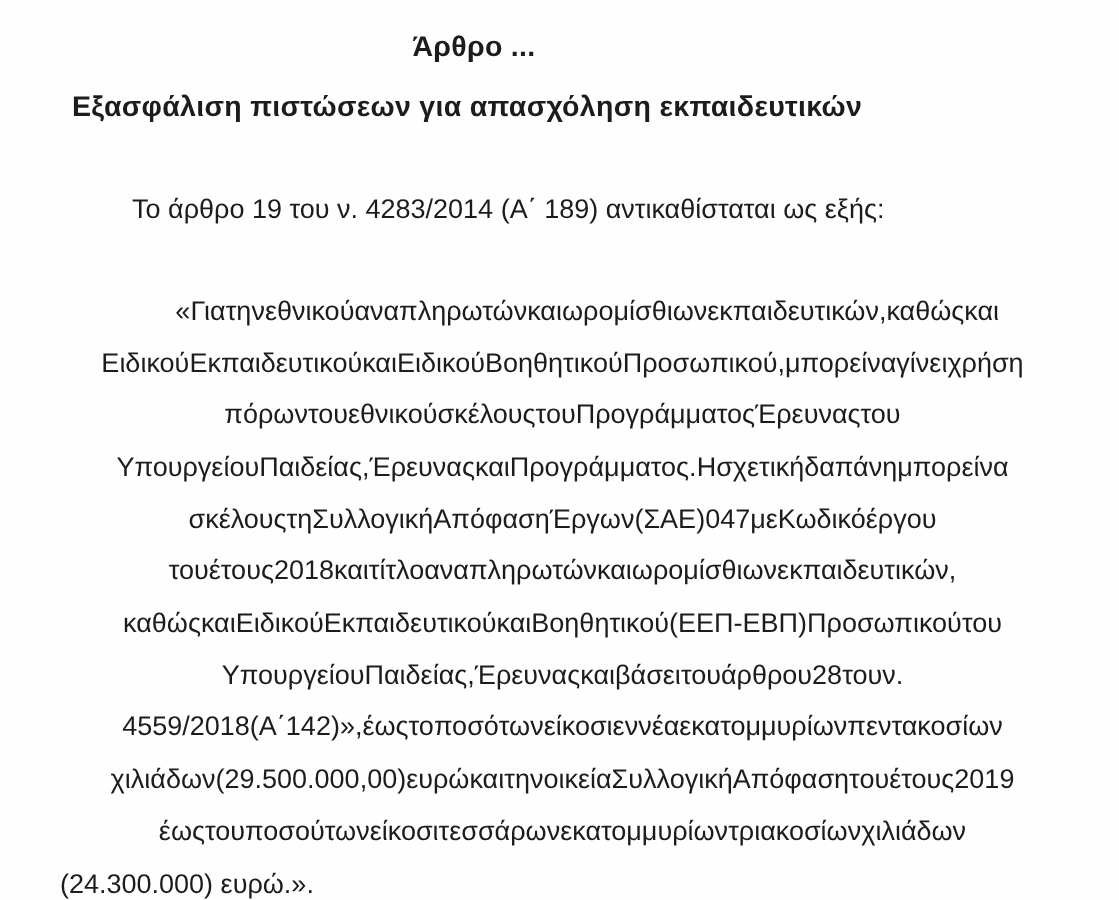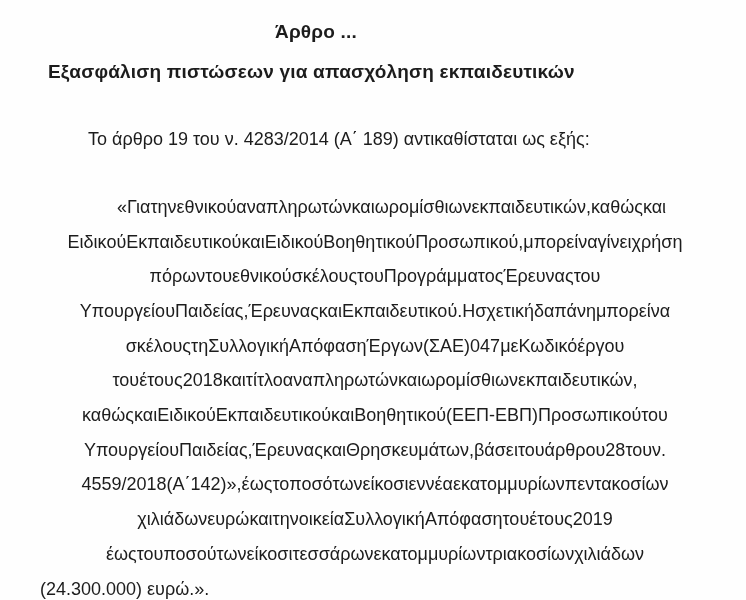--- a/index.html
+++ b/index.html
@@ -122,21 +122,21 @@
         <span>του</span>
         <span>Προγράμματος</span>
         <span>Έρευνας</span>
         <span>του</span>
       </div>
       <div class="line j">
         <span>Υπουργείου</span>
         <span>Παιδείας,</span>
         <span>Έρευνας</span>
         <span>και</span>
-        <span>Εκπαιδευτικού.</span>
+        <span>Προγράμματος.</span>
         <span>Η</span>
         <span>σχετική</span>
         <span>δαπάνη</span>
         <span>μπορεί</span>
         <span>να</span>
       </div>
       <div class="line j">
         <span>σκέλους</span>
         <span>τη</span>
         <span>Συλλογική</span>
@@ -168,21 +168,20 @@
         <span>Βοηθητικού</span>
         <span>(ΕΕΠ-ΕΒΠ)</span>
         <span>Προσωπικού</span>
         <span>του</span>
       </div>
       <div class="line j">
         <span>Υπουργείου</span>
         <span>Παιδείας,</span>
         <span>Έρευνας</span>
         <span>και</span>
-        <span>Θρησκευμάτων,</span>
         <span>βάσει</span>
         <span>του</span>
         <span>άρθρου</span>
         <span>28</span>
         <span>του</span>
         <span>ν.</span>
       </div>
       <div class="line j">
         <span>4559/2018</span>
         <span>(Α΄</span>
@@ -191,20 +190,21 @@
         <span>το</span>
         <span>ποσό</span>
         <span>των</span>
         <span>είκοσι</span>
         <span>εννέα</span>
         <span>εκατομμυρίων</span>
         <span>πεντακοσίων</span>
       </div>
       <div class="line j">
         <span>χιλιάδων</span>
+        <span>(29.500.000,00)</span>
         <span>ευρώ</span>
         <span>και</span>
         <span>την</span>
         <span>οικεία</span>
         <span>Συλλογική</span>
         <span>Απόφαση</span>
         <span>του</span>
         <span>έτους</span>
         <span>2019</span>
       </div>

